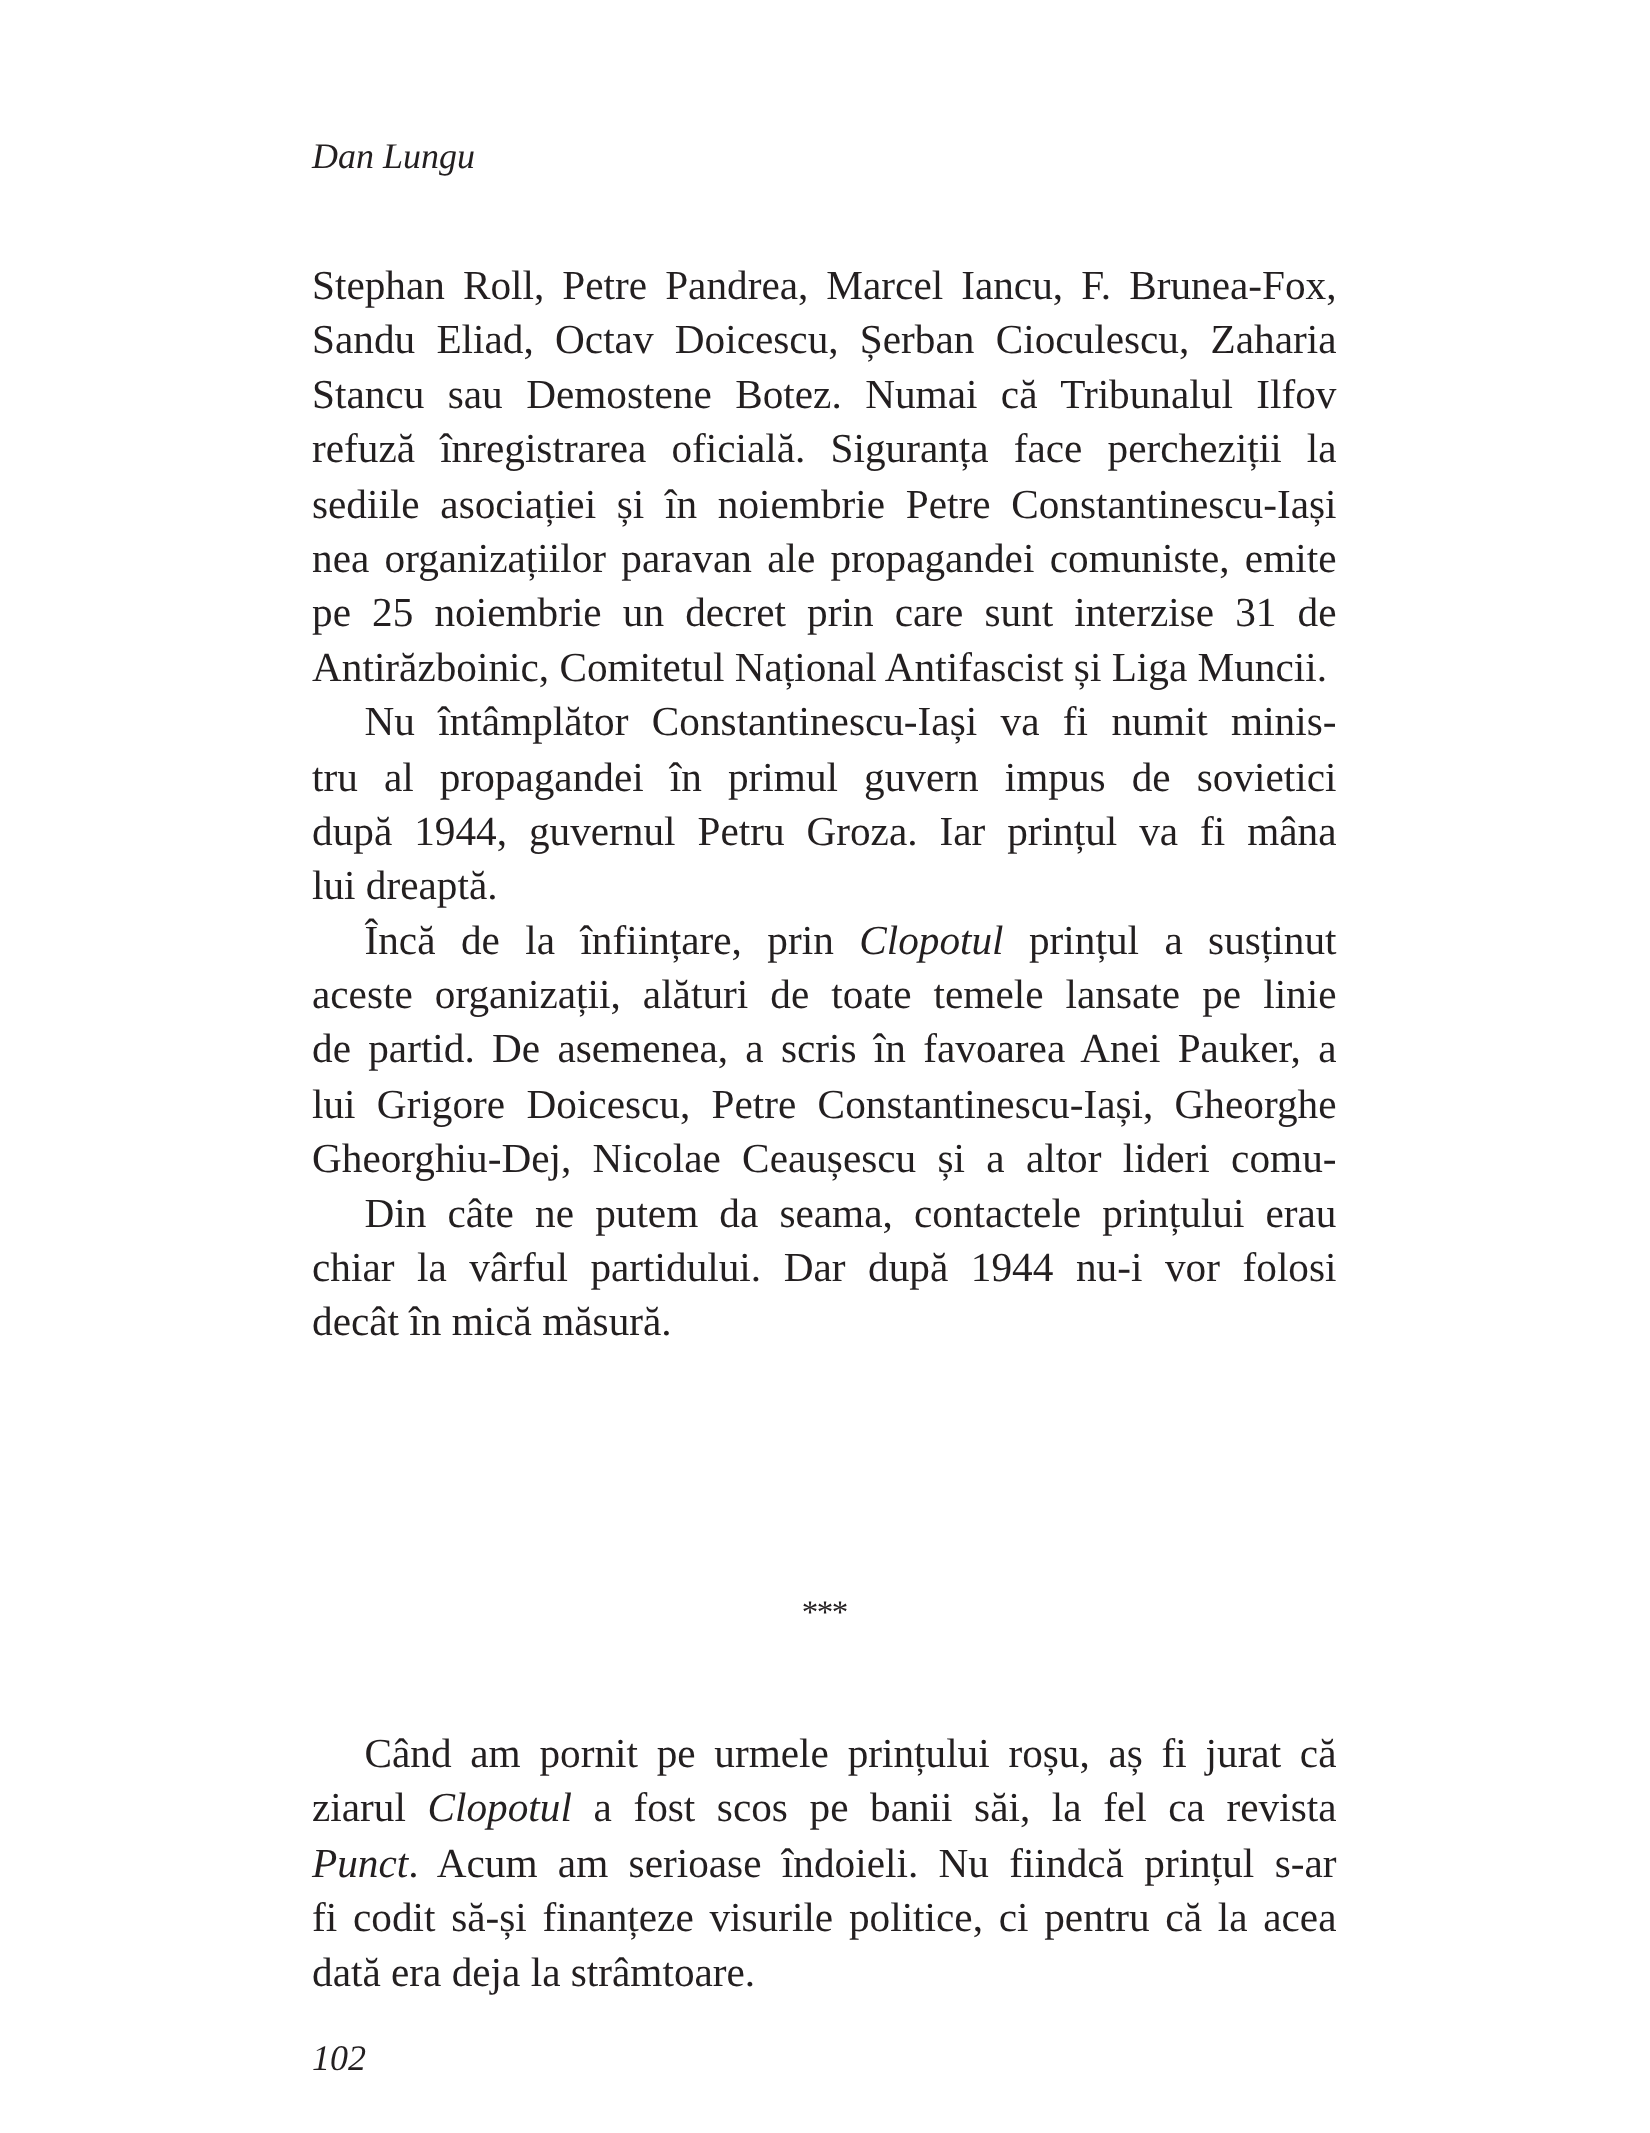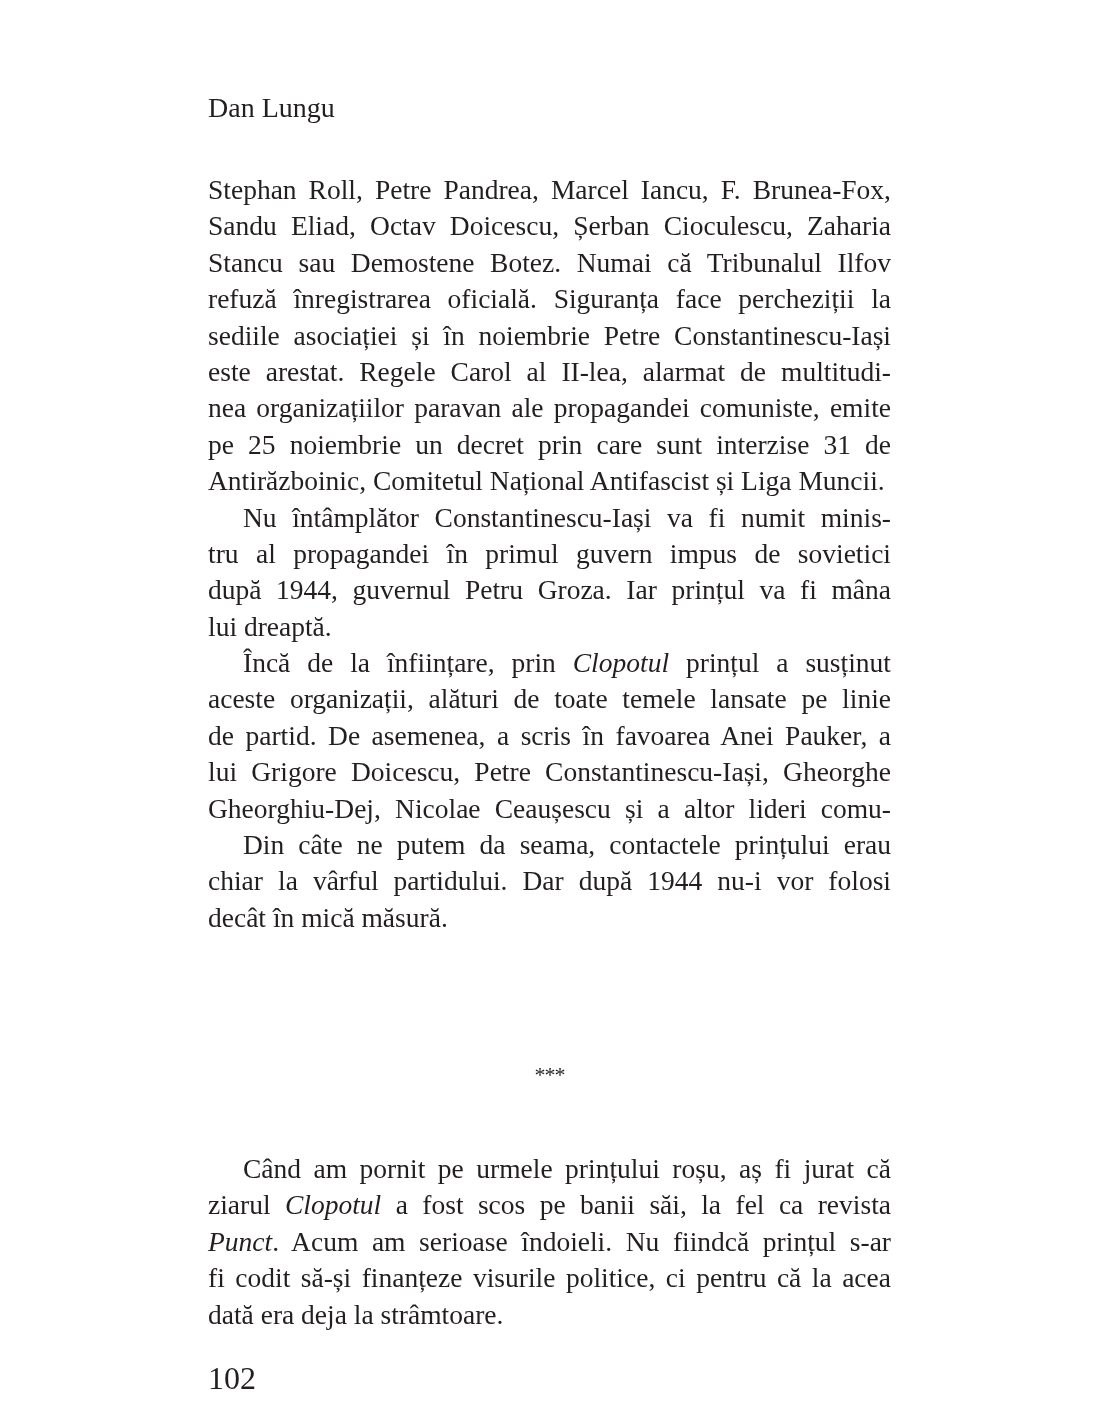--- a/index.html
+++ b/index.html
@@ -1,38 +1,37 @@
 <!DOCTYPE html>
 <html><head>
 <meta charset="utf-8">
 <style>
   html, body { margin: 0; padding: 0; background: #ffffff; }
   body { width: 1100px; height: 1422px; position: relative; overflow: hidden;
          font-family: "Liberation Serif", "DejaVu Serif", serif; color: #231f20; }
-  .running-head { position: absolute; left: 208px; top: 92px; font-size: 28px; }
+  .running-head { position: absolute; left: 208px; top: 92px; font-size: 24px; font-style: italic; }
   .text-block { position: absolute; left: 208px; width: 683px; font-size: 27.5px; font-family: Liberation Serif, serif; }
   .line { height: 36.4px; line-height: 36.4px; white-space: nowrap; text-align: justify; text-align-last: justify; overflow: visible; }
   .line.last { text-align-last: left; }
   .line.indent { padding-left: 35px; }
   .line i { font-style: italic; }
   .separator { position: absolute; left: 208px; width: 683px; top: 1062px; text-align: center; font-size: 22px; letter-spacing: -1px; }
-  .page-number { position: absolute; left: 208px; top: 1360px; font-size: 32px; }
+  .page-number { position: absolute; left: 208px; top: 1360px; font-size: 24px; font-style: italic; }
 </style>
 </head>
 <body>
 
 <div class="running-head">Dan Lungu</div>
 
 <div class="text-block" id="section1" style="top:172px;">
     <div class="line">Stephan Roll, Petre Pandrea, Marcel Iancu, F. Brunea-Fox,</div>
     <div class="line">Sandu Eliad, Octav Doicescu, Șerban Cioculescu, Zaharia</div>
     <div class="line">Stancu sau Demostene Botez. Numai că Tribunalul Ilfov</div>
     <div class="line">refuză înregistrarea oficială. Siguranța face percheziții la</div>
     <div class="line">sediile asociației și în noiembrie Petre Constantinescu-Iași</div>
-    <div class="line">este arestat. Regele Carol al II-lea, alarmat de multitudi-</div>
     <div class="line">nea organizațiilor paravan ale propagandei comuniste, emite</div>
     <div class="line">pe 25 noiembrie un decret prin care sunt interzise 31 de</div>
     <div class="line last">Antirăzboinic, Comitetul Național Antifascist și Liga Muncii.</div>
     <div class="line indent">Nu întâmplător Constantinescu-Iași va fi numit minis-</div>
     <div class="line">tru al propagandei în primul guvern impus de sovietici</div>
     <div class="line">după 1944, guvernul Petru Groza. Iar prințul va fi mâna</div>
     <div class="line last">lui dreaptă.</div>
     <div class="line indent"><span>Încă de la înființare, prin </span><i>Clopotul</i><span> prințul a susținut</span></div>
     <div class="line">aceste organizații, alături de toate temele lansate pe linie</div>
     <div class="line">de partid. De asemenea, a scris în favoarea Anei Pauker, a</div>

